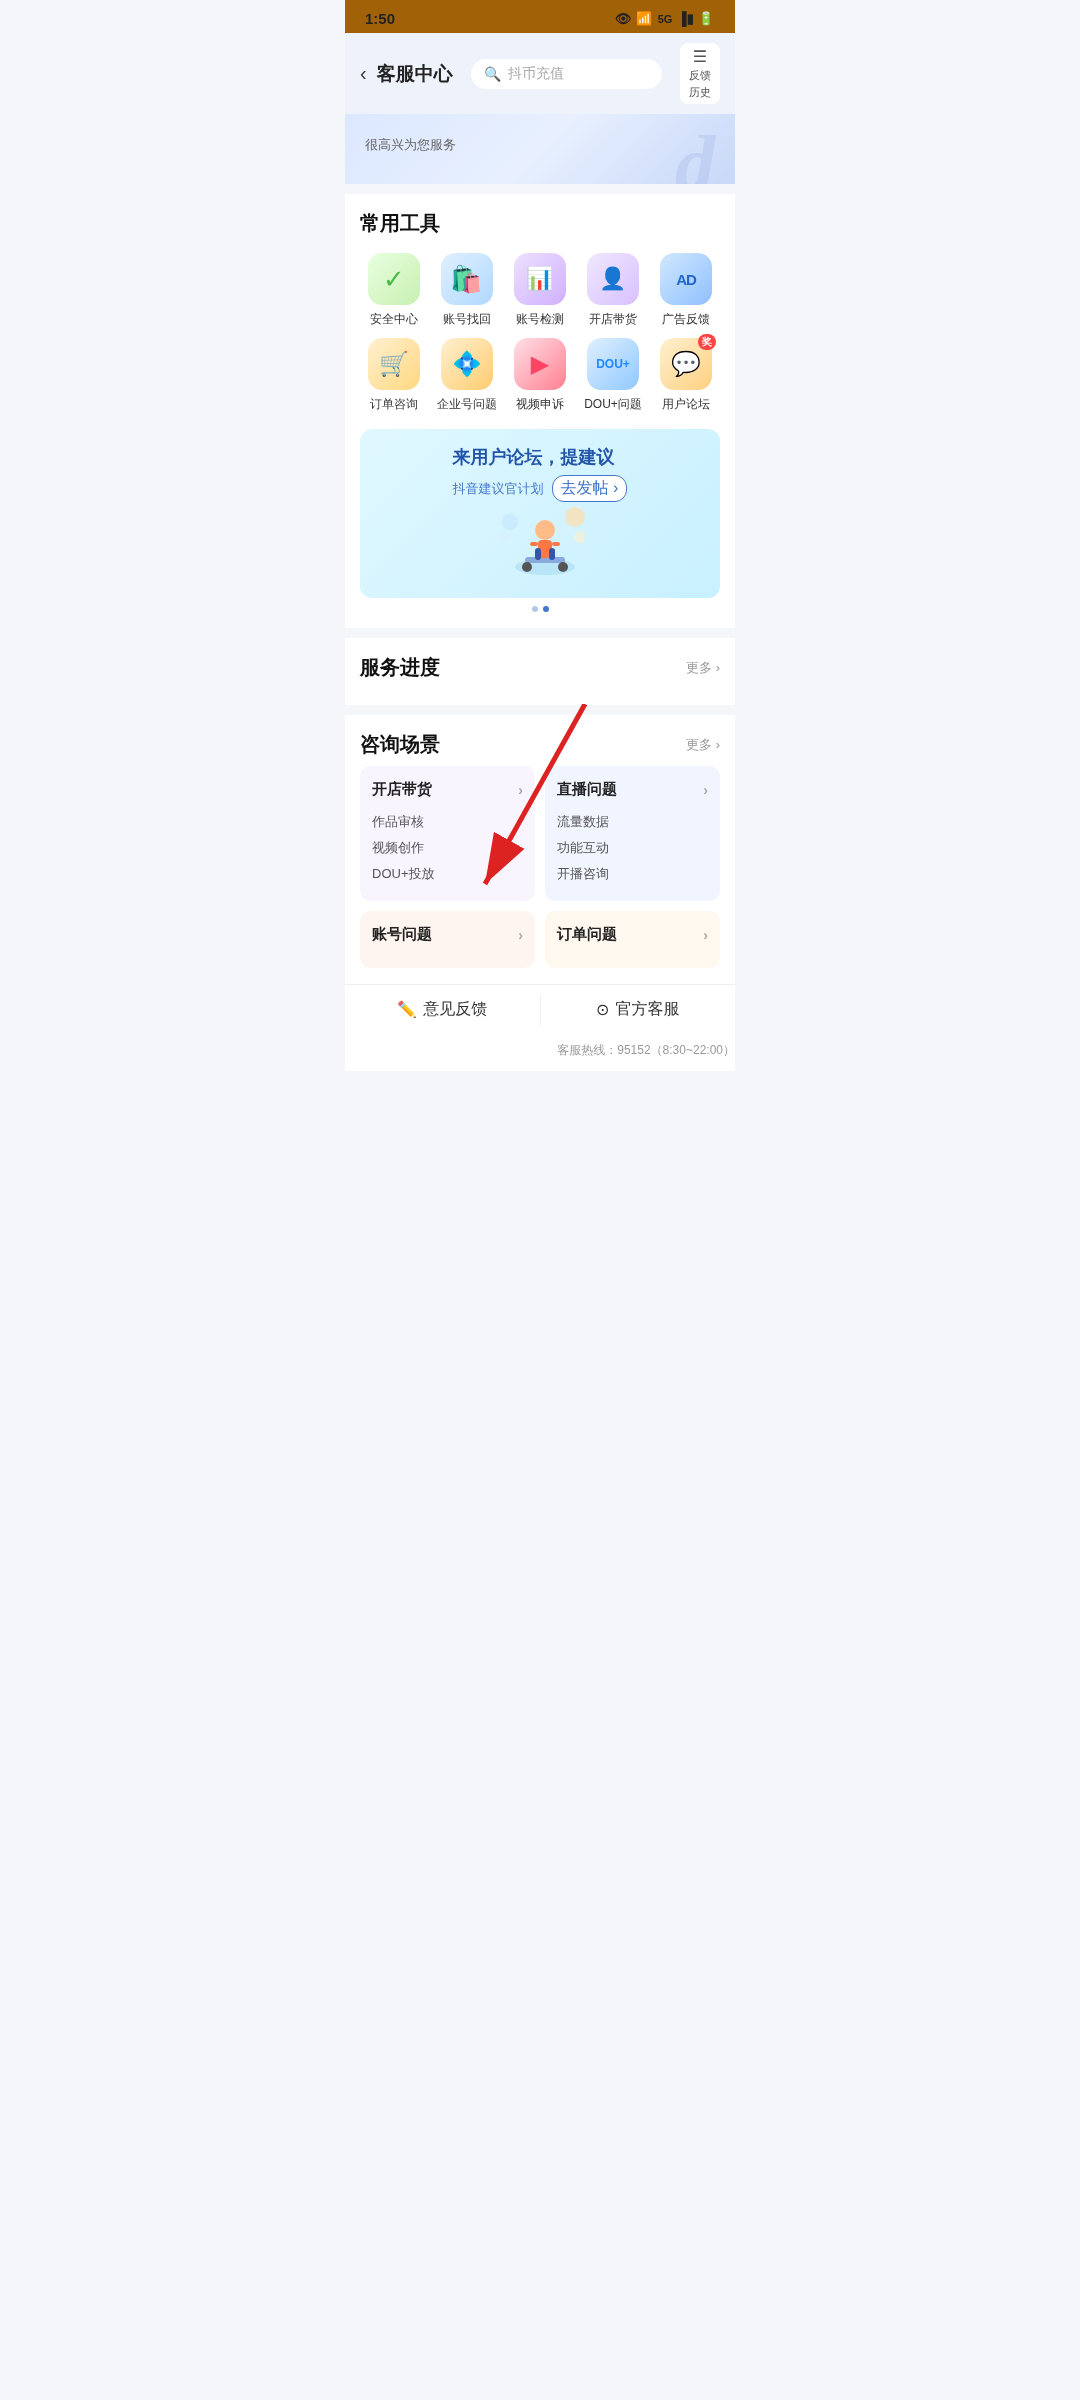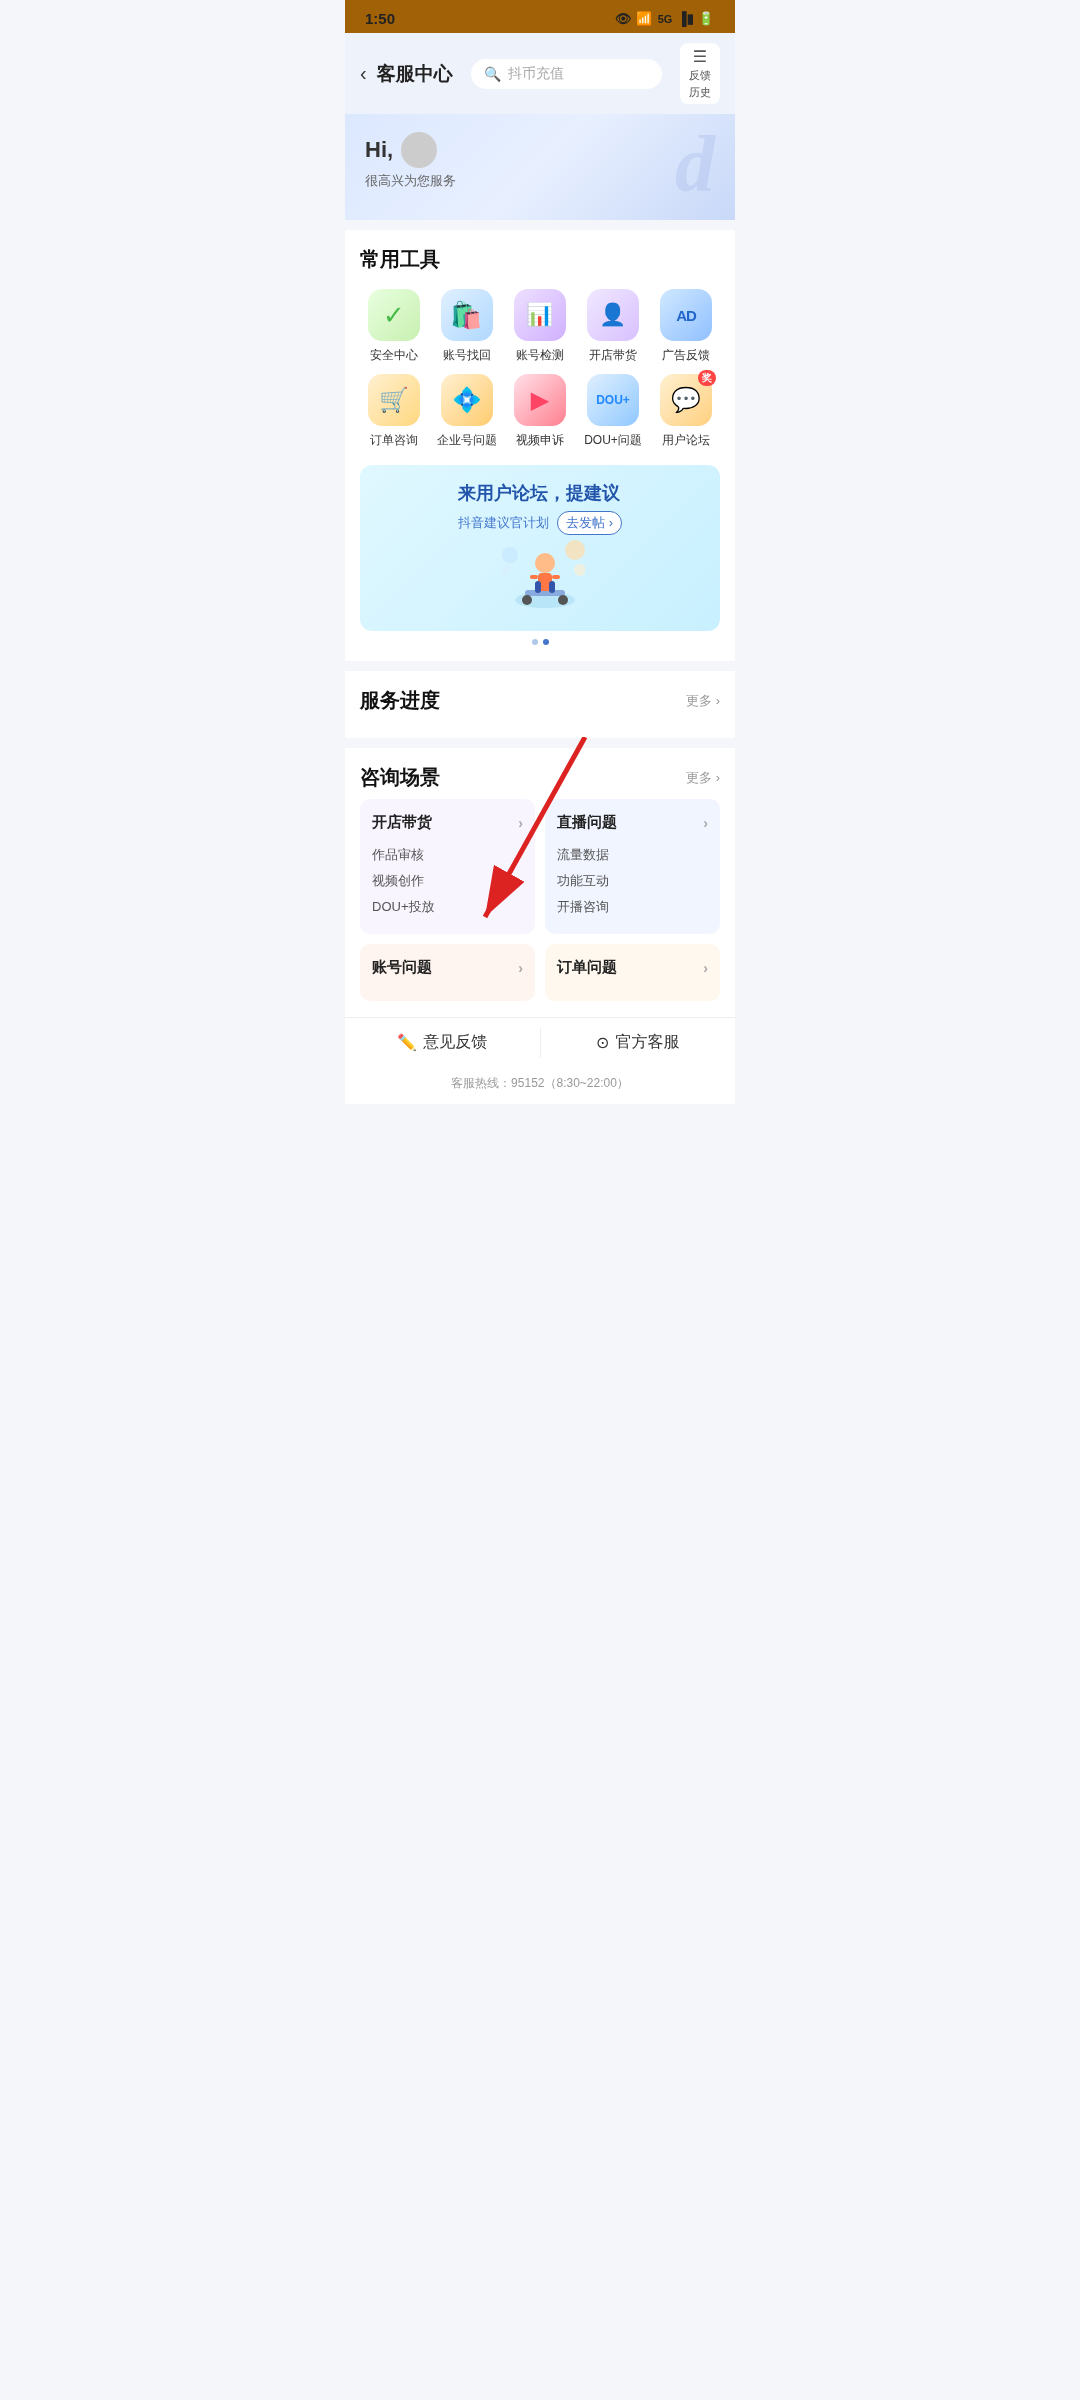--- a/index.html
+++ b/index.html
@@ -203,21 +203,21 @@
       margin-top: 6px;
       display: flex;
       align-items: center;
       gap: 8px;
     }
     .banner-btn {
       background: #fff;
       border: 1px solid #4477cc;
       border-radius: 12px;
       padding: 2px 8px;
-      font-size: 13px;
+      font-size: 16px;
       color: #4477cc;
       display: inline-flex;
       align-items: center;
       gap: 2px;
     }
     .banner-dots {
       display: flex;
       justify-content: center;
       gap: 5px;
       margin-top: 8px;
@@ -311,21 +311,21 @@
     }
     .bottom-nav-divider {
       width: 1px;
       height: 30px;
       background: #eee;
     }
     .bottom-nav-icon {
       font-size: 16px;
     }
     .hotline {
-      text-align: center;
+      text-align: right;
       font-size: 12px;
       color: #999;
       padding: 8px 0 12px;
       background: #fff;
     }
   </style>
 </head>
 <body>
 
 <div class="status-bar">
@@ -347,24 +347,20 @@
     <span style="color:#aaa">抖币充值</span>
   </div>
   <div class="header-feedback">
     <span style="font-size:16px">☰</span>
     <span>反馈</span>
     <span>历史</span>
   </div>
 </div>
 
 <div class="hero">
-  <div class="hero-greeting">
-    <span>Hi,</span>
-    <span class="hero-avatar"></span>
-  </div>
   <div class="hero-sub">很高兴为您服务</div>
   <div class="hero-tiktok-logo" style="font-family:serif;font-style:italic">d</div>
 </div>
 
 <div class="section">
   <div class="section-title">常用工具</div>
   <div class="tools-grid">
 
     <div class="tool-item">
       <div class="tool-icon icon-security">

